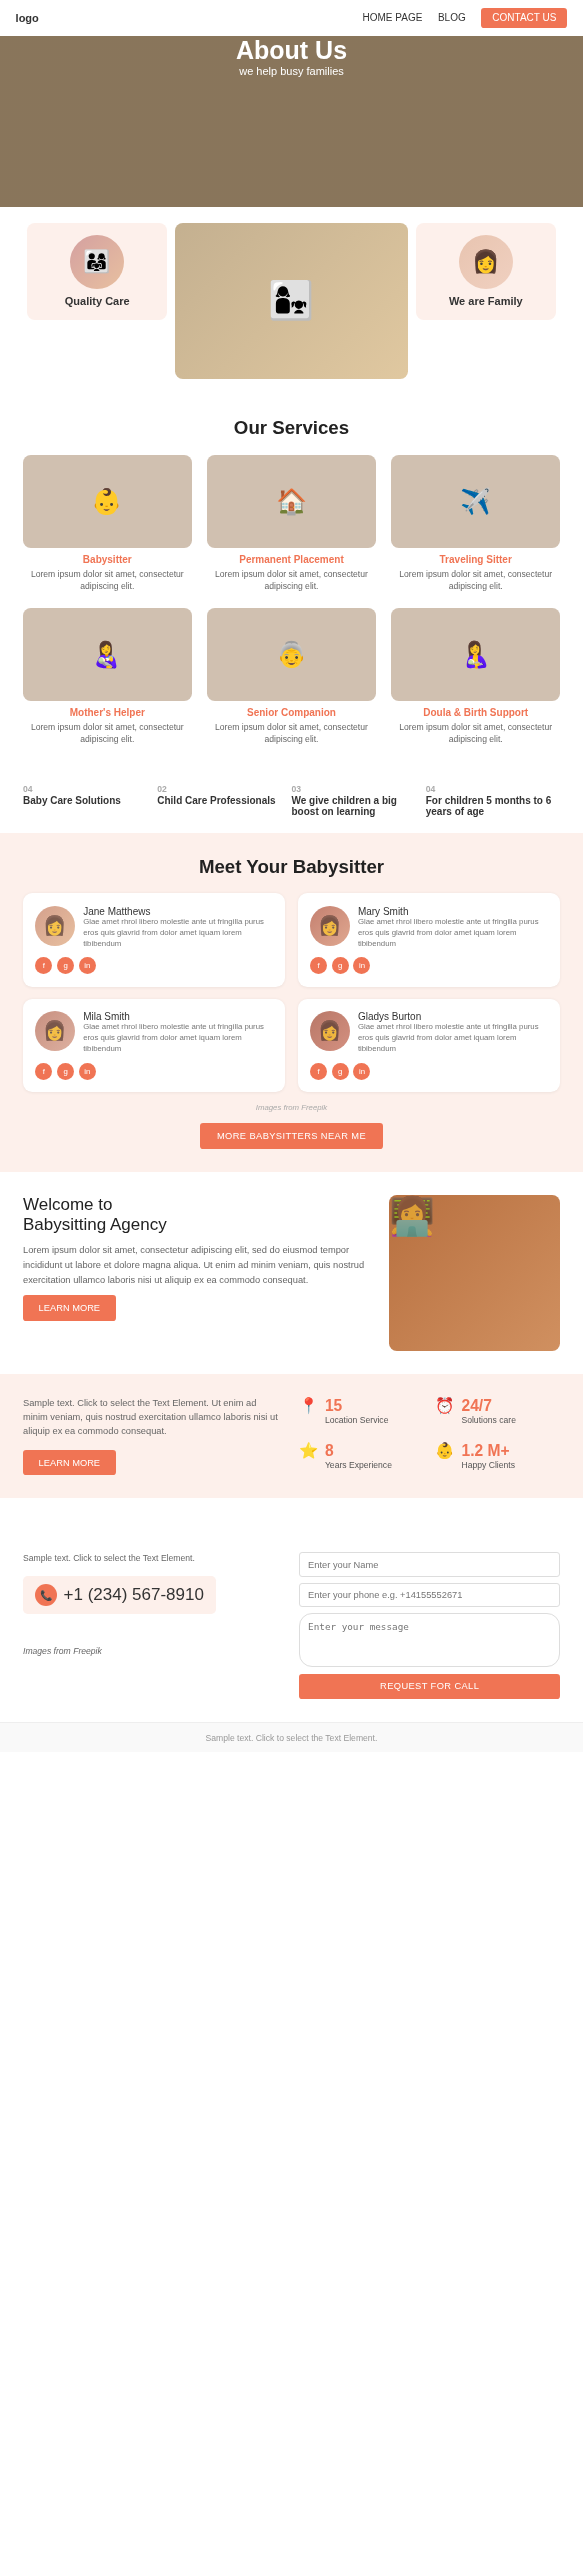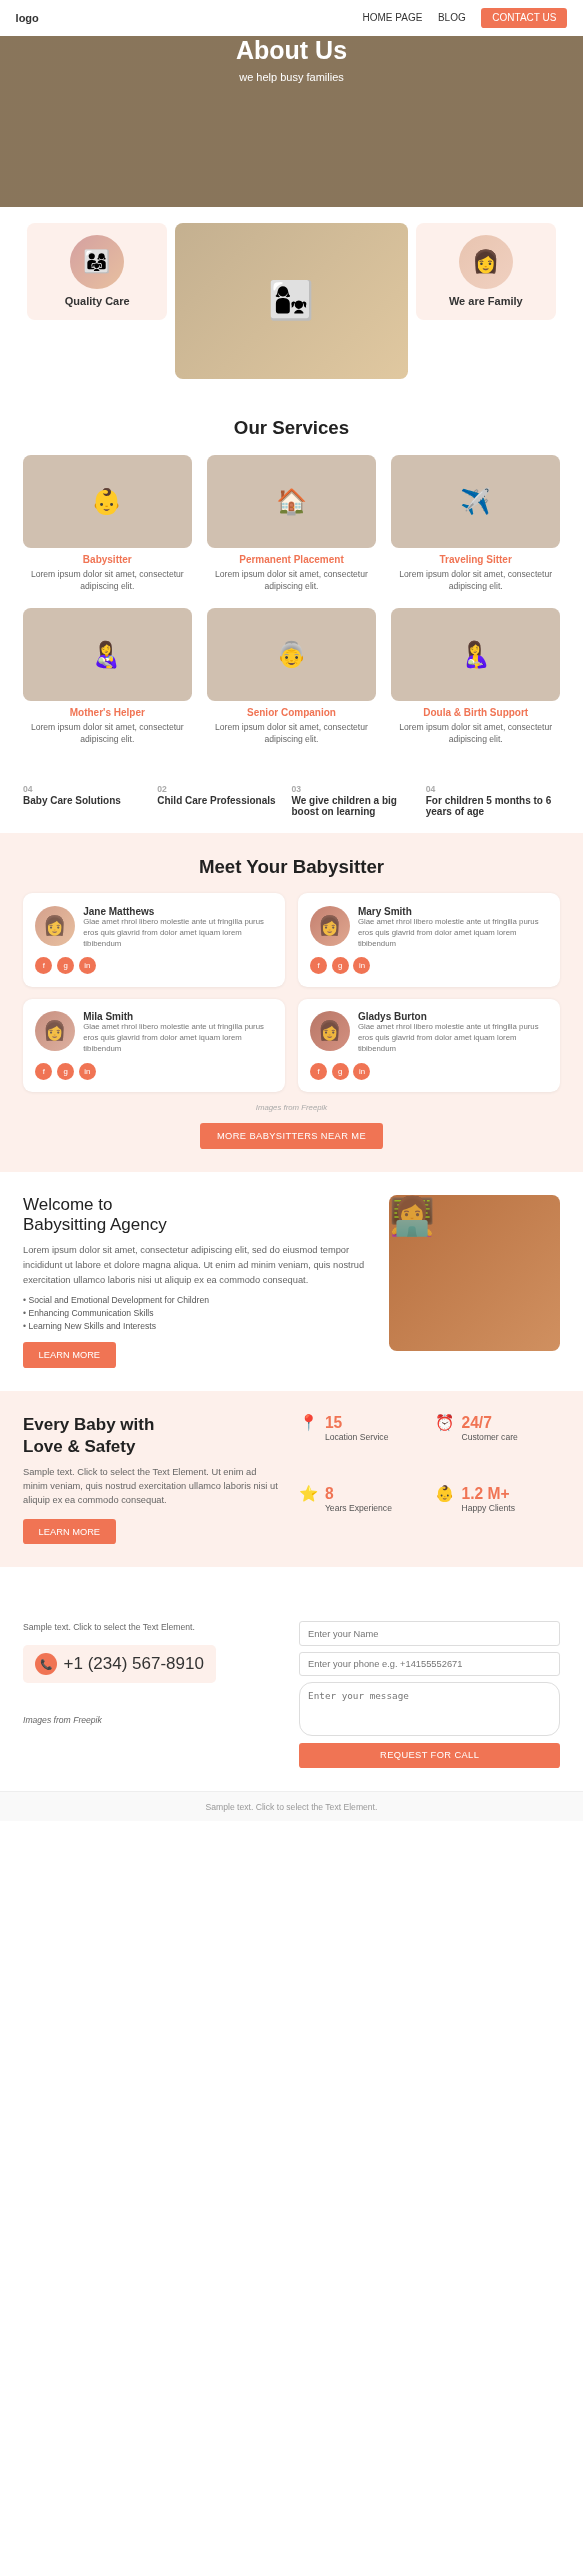--- a/index.html
+++ b/index.html
@@ -15,21 +15,21 @@
     .nav-links a { text-decoration: none; font-size: 10px; color: #333; }
     .nav-btn { background: #f07454; color: #fff; border: none; padding: 4.7px 11px; border-radius: 3.1px; font-size: 10px; cursor: pointer; }
 
     
     .hero {
       background: linear-gradient(rgba(0,0,0,0.3), rgba(0,0,0,0.3)), #c4a882;
       height: 171px; display: flex; flex-direction: column; align-items: center; justify-content: flex-start; text-align: center;
       position: relative;
     }
     .hero h1 { color: #fff; font-size: 25px; font-weight: bold; }
-    .hero p { color: #fff; font-size: 11px; margin-top: 6px; }
+    .hero p { color: #fff; font-size: 11px; margin-top: 0; }
 
     
     .features-row {
       display: flex; gap: 7.8px; padding: 15.6px 23px; background: #fff;
       justify-content: center; align-items: flex-start;
     }
     .feature-card {
       background: #fdf0eb; border-radius: 7.8px; padding: 12.4px; text-align: center;
       width: 140px; display: flex; flex-direction: column; align-items: center; gap: 6.2px;
     }
@@ -69,21 +69,21 @@
     .babysitters-grid { display: grid; grid-template-columns: 1fr 1fr; gap: 12.4px; }
     .babysitter-card {
       background: #fff; border-radius: 9.3px; padding: 12.4px; display: flex; flex-direction: column; gap: 4.7px;
       box-shadow: 0 0.8px 3.1px rgba(0,0,0,0.06);
     }
     .bs-header { display: flex; gap: 7.8px; align-items: flex-start; }
     .bs-avatar {
       width: 40px; height: 40px; border-radius: 50%; background: #c4a882; flex-shrink: 0;
       display: flex; align-items: center; justify-content: center; overflow: hidden;
     }
-    .bs-name { font-size: 10px; font-weight: bold; color: #333; }
+    .bs-name { font-size: 10px; font-weight: normal; color: #333; }
     .bs-text { font-size: 7.8px; color: #777; line-height: 1.4; }
     .bs-socials { display: flex; gap: 4.7px; margin-top: 3.1px; }
     .bs-social-icon { width: 17px; height: 17px; border-radius: 50%; background: #f07454; display: flex; align-items: center; justify-content: center; }
     .bs-social-icon span { color: #fff; font-size: 7.8px; }
     .freepik-note { text-align: center; font-size: 7.8px; color: #aaa; margin-top: 11px; font-style: italic; }
     .more-btn-wrap { text-align: center; margin-top: 11px; }
     .more-btn { background: #f07454; color: #fff; border: none; padding: 7.8px 17px; border-radius: 3.1px; font-size: 9.3px; cursor: pointer; letter-spacing: 0.4px; text-transform: uppercase; }
 
     
     .welcome-section { padding: 23px; display: flex; gap: 15.6px; align-items: flex-start; }
@@ -360,52 +360,45 @@
   <div class="more-btn-wrap">
     <button class="more-btn">MORE BABYSITTERS NEAR ME</button>
   </div>
 </div>
 
 <div class="welcome-section">
   <div class="welcome-text">
     <h2 style="white-space:pre-line;">Welcome to
 Babysitting Agency</h2>
     <p>Lorem ipsum dolor sit amet, consectetur adipiscing elit, sed do eiusmod tempor incididunt ut labore et dolore magna aliqua. Ut enim ad minim veniam, quis nostrud exercitation ullamco laboris nisi ut aliquip ex ea commodo consequat.</p>
-    <ul class="welcome-list">
-      <li>Social and Emotional Development for Children</li>
-      <li>Enhancing Communication Skills</li>
-      <li>Learning New Skills and Interests</li>
-    </ul>
     <button class="learn-btn">LEARN MORE</button>
   </div>
   <div class="welcome-img img-welcome">
     <span style="font-size:37px; color:rgba(255,255,255,0.5);">👩‍💻</span>
   </div>
 </div>
 
 <div class="every-baby-section">
   <div class="every-baby-left">
-    <h2 style="white-space:pre-line;">Every Baby with
-Love &amp; Safety</h2>
     <p style="margin-bottom:11px;">Sample text. Click to select the Text Element. Ut enim ad minim veniam, quis nostrud exercitation ullamco laboris nisi ut aliquip ex ea commodo consequat.</p>
     <button class="learn-btn">LEARN MORE</button>
   </div>
   <div class="every-baby-stats">
     <div class="stat-box">
       <span class="stat-icon">📍</span>
       <div>
         <div class="stat-box-num">15</div>
         <div class="stat-box-label">Location Service</div>
       </div>
     </div>
     <div class="stat-box">
       <span class="stat-icon">⏰</span>
       <div>
         <div class="stat-box-num">24/7</div>
-        <div class="stat-box-label">Customer care</div>
+        <div class="stat-box-label">Solutions care</div>
       </div>
     </div>
     <div class="stat-box">
       <span class="stat-icon">⭐</span>
       <div>
         <div class="stat-box-num">8</div>
         <div class="stat-box-label">Years Experience</div>
       </div>
     </div>
     <div class="stat-box">

